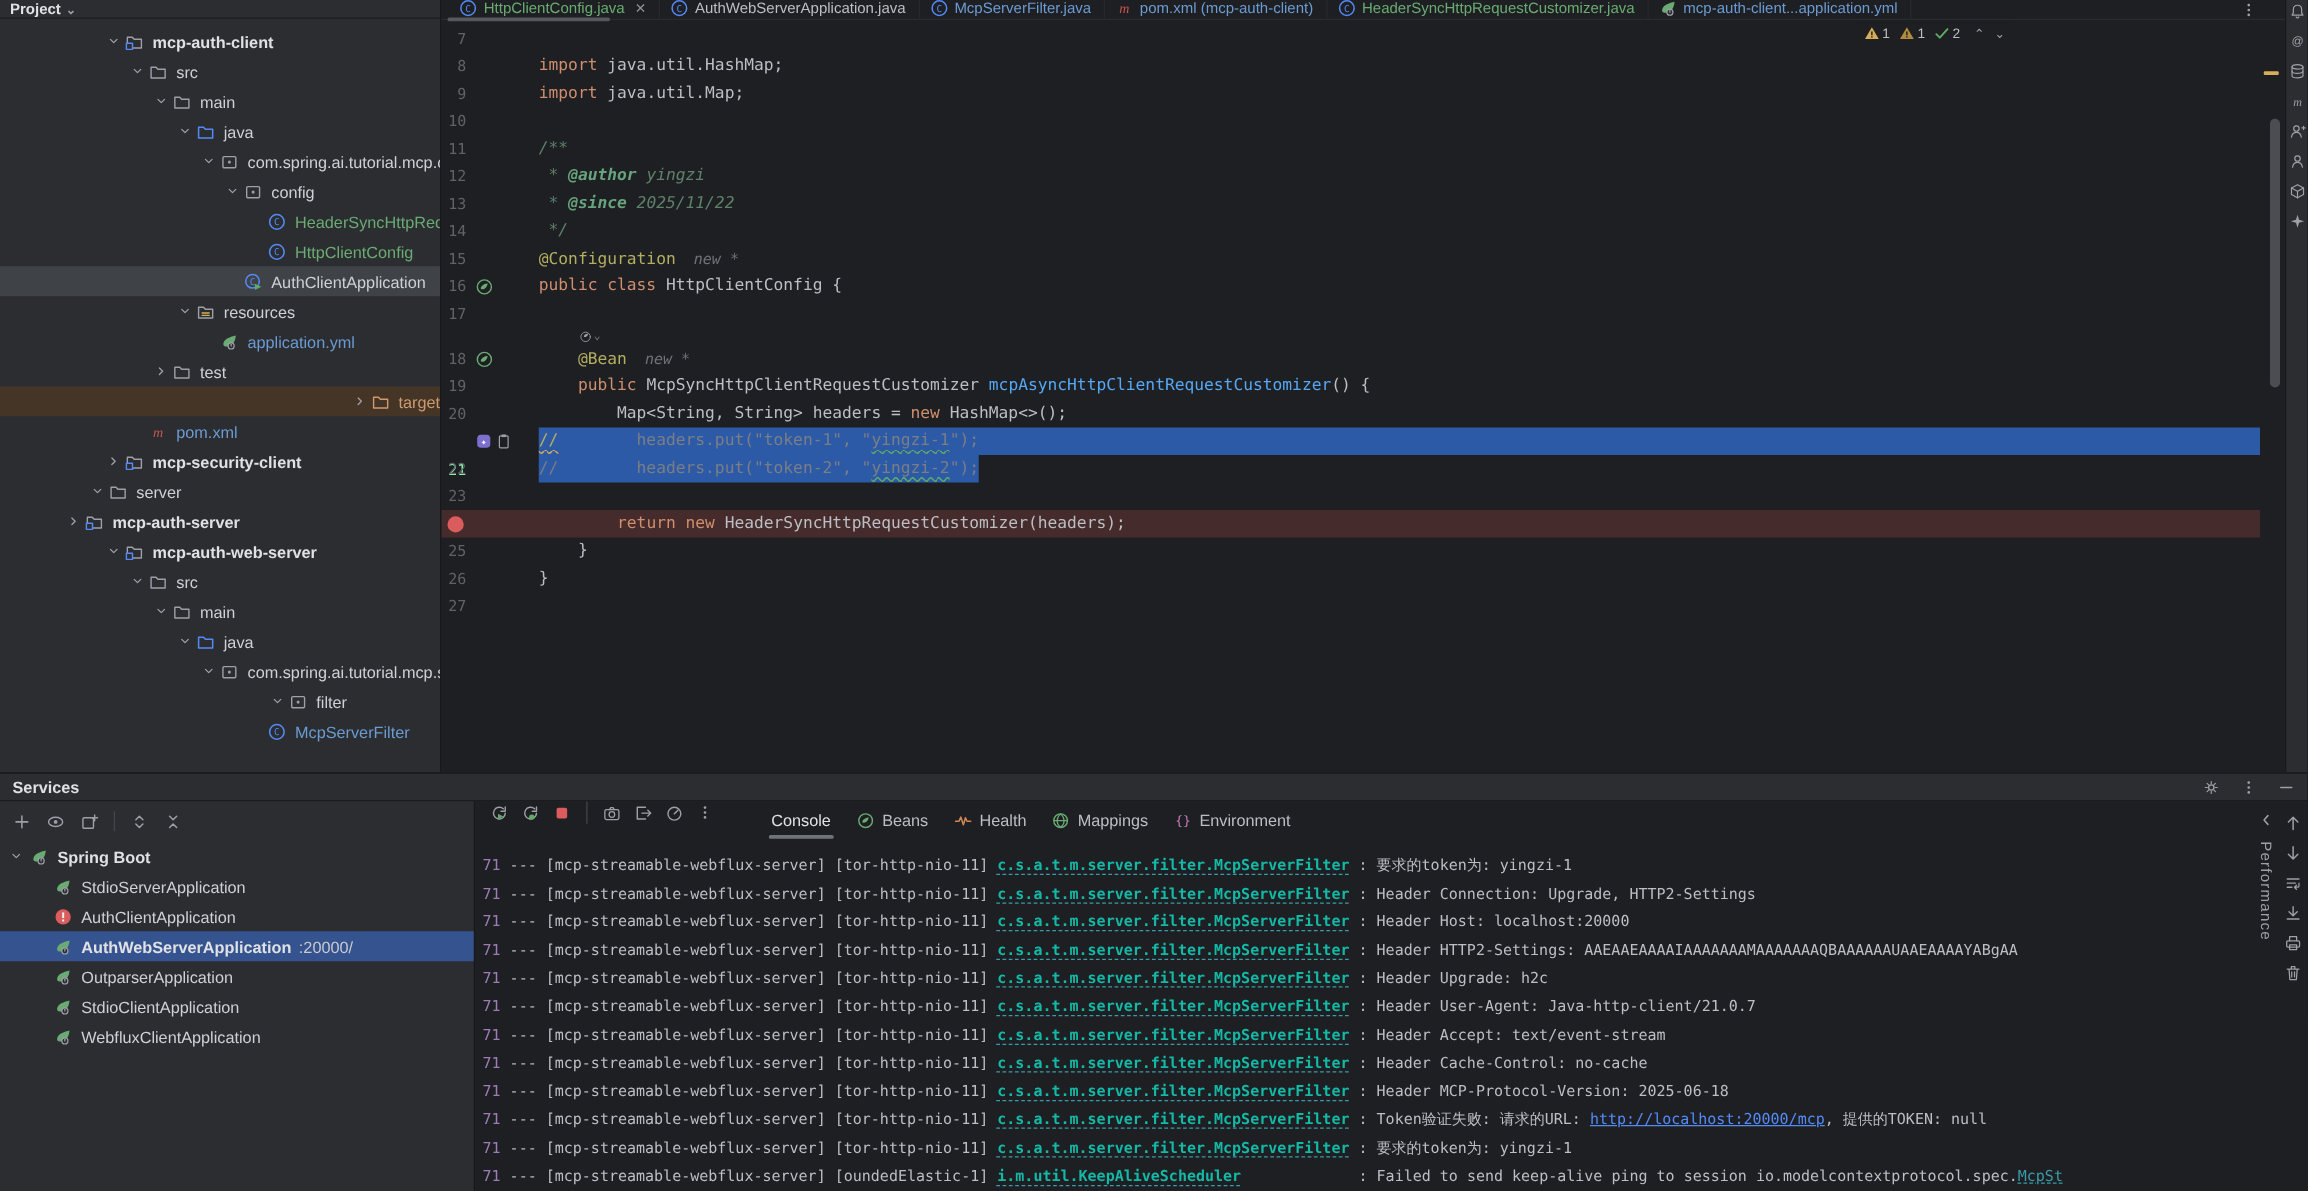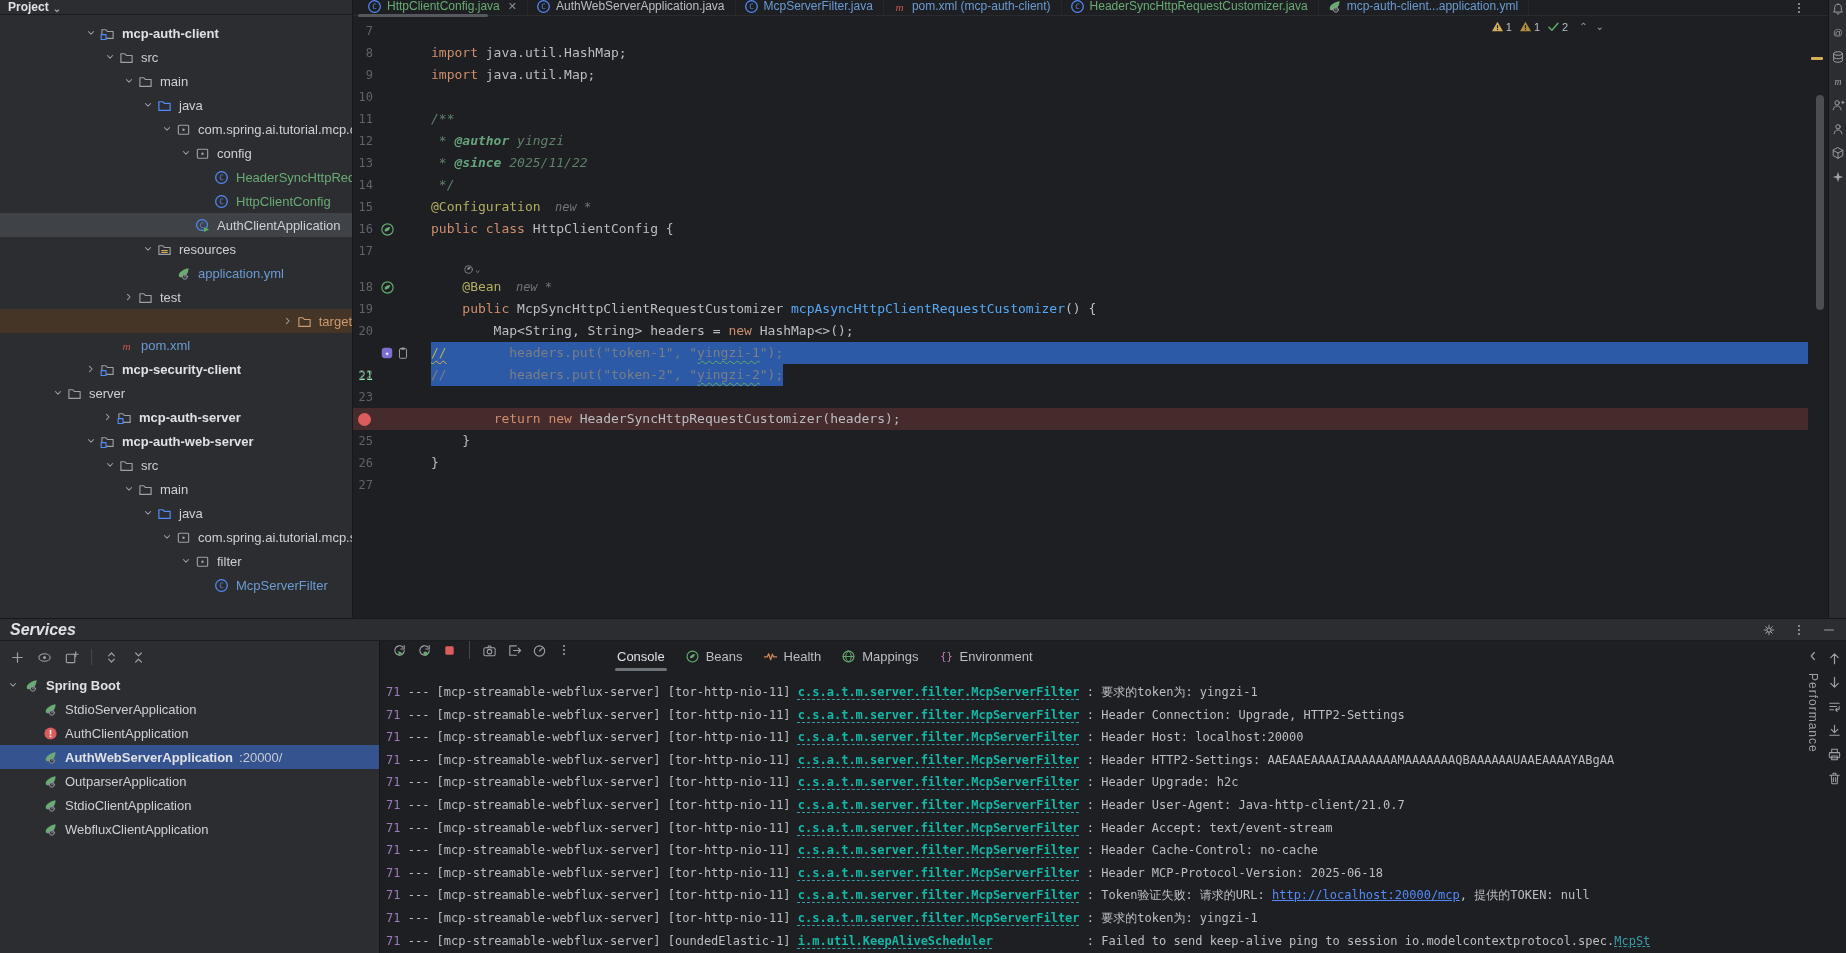--- a/index.html
+++ b/index.html
@@ -69,21 +69,21 @@
 
   
   #right-stripe { width:18px; background:#2b2d30; border-left:1px solid #17181b; flex-shrink:0;
     display:flex; flex-direction:column; align-items:center; padding-top:2px; gap:10px; overflow:hidden; }
   #right-stripe .sic { color:#9da0a8; display:flex; justify-content:center; font-size:12px; }
 
   
   #services { height:335px; display:flex; flex-direction:column; border-top:1px solid #17181b; background:#1e1f22; }
   #svc-header { height:22px; background:#2b2d30; display:flex; align-items:center; padding:0 10px;
     border-bottom:1px solid #1b1c1f; flex-shrink:0; }
-  #svc-header .title { font-size:16px; font-weight:bold; color:#dfe1e5;font-style:italic; }
+  #svc-header .title { font-size:13px; font-weight:bold; color:#dfe1e5; }
   #svc-header .right { margin-left:auto; display:flex; gap:16px; align-items:center; color:#9da0a8; }
   #svc-body { flex:1; display:flex; overflow:hidden; }
   #svc-left { width:380px; background:#2b2d30; border-right:1px solid #17181b; flex-shrink:0; }
   #svc-toolbar { height:32px; display:flex; align-items:center; gap:12px; padding:0 10px; }
   #svc-toolbar .vdiv { width:1px; height:16px; background:#44464b; }
   .svcrow { height:24px; display:flex; align-items:center; font-size:13px; white-space:nowrap; cursor:pointer; }
   .svcrow .chev { width:17px; text-align:center; color:#9da0a8; }
   .svcrow .ic { width:19px; display:flex; }
   .svcrow .lbl { margin-left:3px; }
   .svcrow.bold .lbl { font-weight:bold; color:#dfe1e5; }
@@ -303,34 +303,34 @@
               </svg>
             </span>
             <span class="ic">
               <svg viewBox="0 0 16 16" width="15" height="15" fill="none" stroke-linecap="round" stroke-linejoin="round">
                 <path d="M2 4h4.2l1.6 1.8H14v7.4H2z" stroke="#9da0a8" stroke-width="1.2"></path>
                 <rect x="1.2" y="9.2" width="5.2" height="5.2" fill="#2b2d30" stroke="#548af7" stroke-width="1.2"></rect>
               </svg>
             </span>
             <span class="lbl">mcp-security-client</span>
           </div>
-          <div class="trow" style="padding-left: 49px;">
+          <div class="trow" style="padding-left: 69px;">
             <span class="chev">
               <svg viewBox="0 0 16 16" width="12" height="12" fill="none" stroke-linecap="round" stroke-linejoin="round">
                 <polyline points="4.5,6 8,9.5 11.5,6" stroke="#9da0a8" stroke-width="1.4"></polyline>
               </svg>
             </span>
             <span class="ic">
               <svg viewBox="0 0 16 16" width="15" height="15" fill="none" stroke-linecap="round" stroke-linejoin="round">
                 <path d="M2 4h4.2l1.6 1.8H14v7.4H2z" stroke="#9da0a8" stroke-width="1.2"></path>
               </svg>
             </span>
             <span class="lbl">server</span>
           </div>
-          <div class="trow bold" style="padding-left: 82px; margin-left: 17px;">
+          <div class="trow bold" style="padding-left: 50px;">
             <span class="chev">
               <svg viewBox="0 0 16 16" width="12" height="12" fill="none" stroke-linecap="round" stroke-linejoin="round">
                 <polyline points="6,4.5 9.5,8 6,11.5" stroke="#9da0a8" stroke-width="1.4"></polyline>
               </svg>
             </span>
             <span class="ic">
               <svg viewBox="0 0 16 16" width="15" height="15" fill="none" stroke-linecap="round" stroke-linejoin="round">
                 <path d="M2 4h4.2l1.6 1.8H14v7.4H2z" stroke="#9da0a8" stroke-width="1.2"></path>
                 <rect x="1.2" y="9.2" width="5.2" height="5.2" fill="#2b2d30" stroke="#548af7" stroke-width="1.2"></rect>
               </svg>
@@ -397,21 +397,21 @@
               </svg>
             </span>
             <span class="ic">
               <svg viewBox="0 0 16 16" width="15" height="15" fill="none" stroke-linecap="round" stroke-linejoin="round">
                 <rect x="2.5" y="3.5" width="11" height="9.5" rx="1" stroke="#9da0a8" stroke-width="1.2"></rect>
                 <circle cx="8" cy="8.2" r="1.3" fill="#9da0a8"></circle>
               </svg>
             </span>
             <span class="lbl">com.spring.ai.tutorial.mcp.server</span>
           </div>
-          <div class="trow" style="padding-left: 177px;">
+          <div class="trow" style="padding-left: 177px; margin-left: 36px;">
             <span class="chev">
               <svg viewBox="0 0 16 16" width="12" height="12" fill="none" stroke-linecap="round" stroke-linejoin="round">
                 <polyline points="4.5,6 8,9.5 11.5,6" stroke="#9da0a8" stroke-width="1.4"></polyline>
               </svg>
             </span>
             <span class="ic">
               <svg viewBox="0 0 16 16" width="15" height="15" fill="none" stroke-linecap="round" stroke-linejoin="round">
                 <rect x="2.5" y="3.5" width="11" height="9.5" rx="1" stroke="#9da0a8" stroke-width="1.2"></rect>
                 <circle cx="8" cy="8.2" r="1.3" fill="#9da0a8"></circle>
               </svg>

